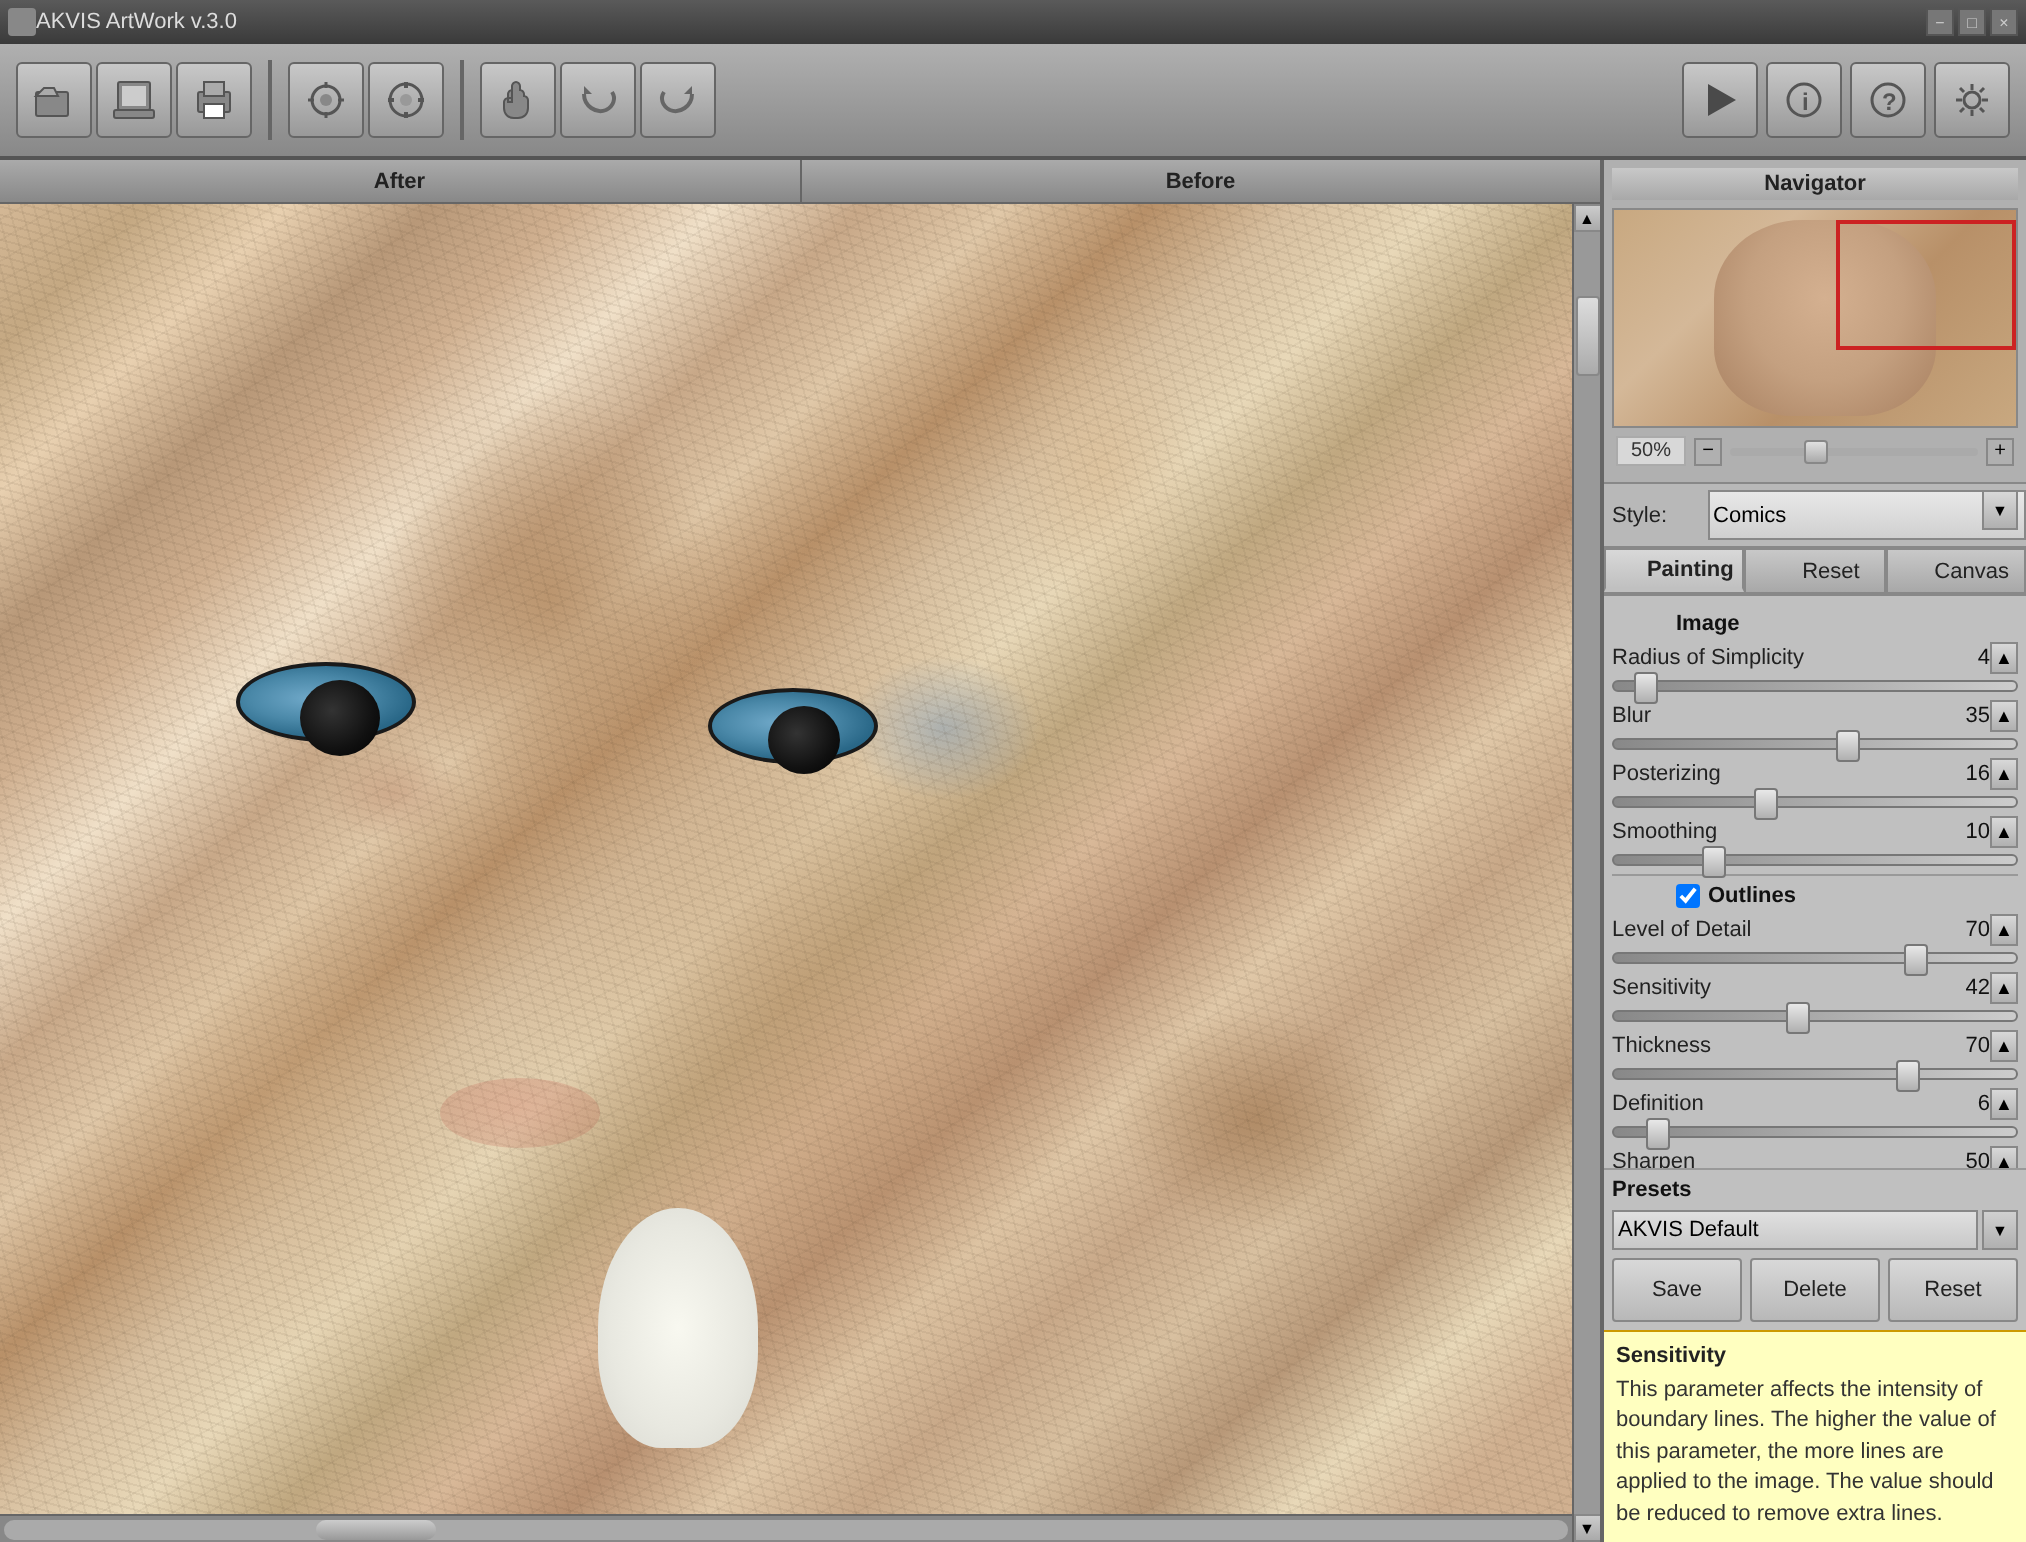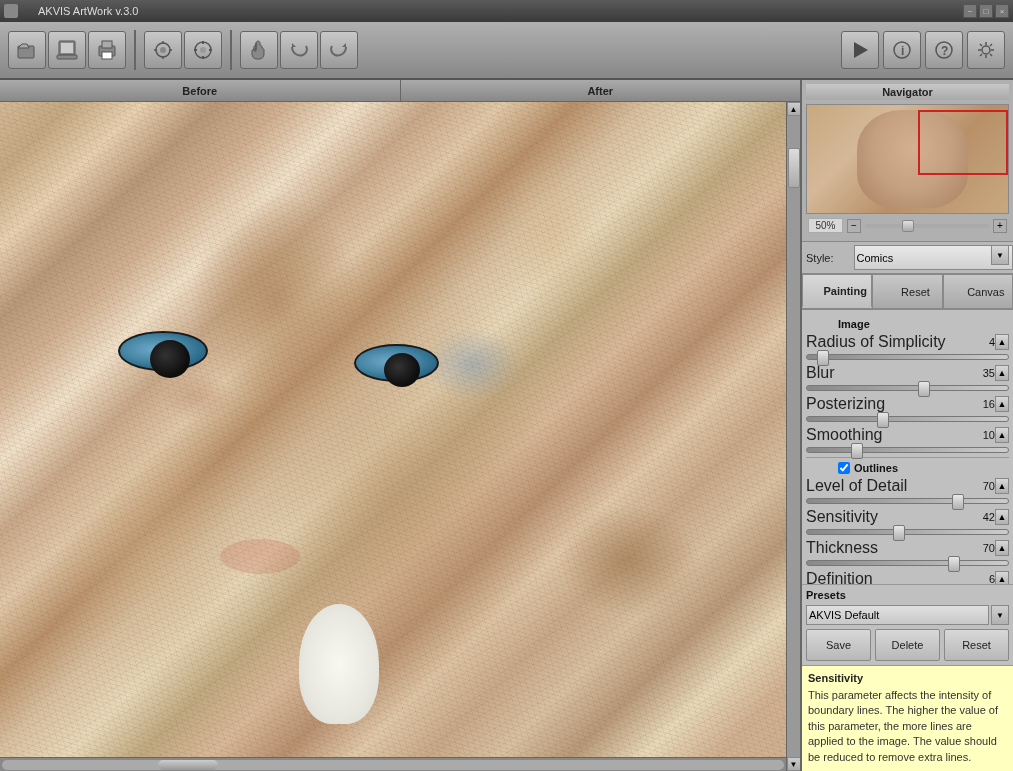--- a/index.html
+++ b/index.html
@@ -4,21 +4,21 @@
   <style>
     * { margin: 0; padding: 0; box-sizing: border-box; }
     body { width: 1013px; height: 771px; overflow: hidden; font-family: Arial, sans-serif; font-size: 11px; background: #6b6b6b; }
 
     
     #titlebar {
       width: 100%; height: 22px; background: linear-gradient(to bottom, #5a5a5a, #3a3a3a);
       display: flex; align-items: center; justify-content: space-between;
       padding: 0 4px; color: #ddd; font-size: 11px;
     }
-    #titlebar-left { display: flex; align-items: center; gap: 20px; }
+    #titlebar-left { display: flex; align-items: center; gap: 0; }
     #titlebar-icon { width: 14px; height: 14px; background: #888; border-radius: 2px; }
     #titlebar-controls { display: flex; gap: 2px; }
     .titlebar-btn { width: 14px; height: 14px; background: #777; border: 1px solid #555; font-size: 8px; color: #ccc; display: flex; align-items: center; justify-content: center; cursor: pointer; }
 
     
     #toolbar {
       width: 100%; height: 58px; background: linear-gradient(to bottom, #b0b0b0, #888);
       display: flex; align-items: center; padding: 0 8px; gap: 4px;
       border-bottom: 2px solid #555;
     }
@@ -133,30 +133,30 @@
     #nav-zoom-plus { width: 14px; height: 14px; background: #b0b0b0; border: 1px solid #888; display: flex; align-items: center; justify-content: center; font-size: 10px; cursor: pointer; }
 
     
     #style-row { display: flex; align-items: center; padding: 3px 4px; background: #b8b8b8; border-bottom: 1px solid #888; gap: 20px; }
     #style-label { font-size: 11px; color: #222; white-space: nowrap; }
     #style-select { flex: 1; height: 25px; background: linear-gradient(to bottom, #e8e8e8, #d0d0d0); border: 1px solid #888; font-size: 11px; padding: 0 2px; appearance: none; cursor: pointer; }
     #style-dropdown-arrow { width: 18px; height: 20px; background: linear-gradient(to bottom, #d8d8d8, #b0b0b0); border: 1px solid #888; display: flex; align-items: center; justify-content: center; font-size: 8px; margin-left: -22px; pointer-events: none; }
 
     
     #tabs-bar { display: flex; background: #b0b0b0; border-bottom: 2px solid #888; }
-    .tab-btn { flex: 1; height: 34px; background: linear-gradient(to bottom, #c8c8c8, #a8a8a8); border: 1px solid #888; border-bottom: none; font-size: 11px; color: #222; cursor: pointer; display: flex; align-items: center; justify-content: center; padding-left: 16px; }
+    .tab-btn { flex: 1; height: 22px; background: linear-gradient(to bottom, #c8c8c8, #a8a8a8); border: 1px solid #888; border-bottom: none; font-size: 11px; color: #222; cursor: pointer; display: flex; align-items: center; justify-content: center; padding-left: 16px; }
     .tab-btn.active { background: linear-gradient(to bottom, #d8d8d8, #c0c0c0); border-bottom: 2px solid #c0c0c0; font-weight: bold; }
 
     
     #settings-panel { flex: 1; overflow-y: auto; background: #c0c0c0; padding: 4px; }
     .section-header { display: flex; align-items: center; gap: 4px; margin: 4px 0 2px 0; padding-left: 32px; }
     .section-title { font-size: 11px; font-weight: bold; color: #111; }
     .section-check { width: 12px; height: 12px; }
     .param-row { display: flex; align-items: center; margin: 3px 0; }
-    .param-label { flex: 1; font-size: 16px; color: #222; }
+    .param-label { flex: 1; font-size: 11px; color: #222; }
     .param-value { width: 24px; text-align: right; font-size: 11px; color: #111; }
     .param-plus { width: 14px; height: 16px; background: linear-gradient(to bottom, #d8d8d8, #b0b0b0); border: 1px solid #888; display: flex; align-items: center; justify-content: center; font-size: 9px; cursor: pointer; }
     .slider-row { margin: 2px 0 4px 0; }
     .slider-track { width: 100%; height: 6px; background: linear-gradient(to right, #888, #ccc); border-radius: 3px; position: relative; border: 1px solid #777; }
     .slider-thumb { position: absolute; top: -5px; height: 16px; width: 12px; background: linear-gradient(to bottom, #e8e8e8, #b0b0b0); border: 1px solid #777; border-radius: 2px; cursor: pointer; }
     .divider { height: 1px; background: #999; margin: 4px 0; }
 
     
     #presets-section { padding: 4px; background: #c0c0c0; border-top: 1px solid #999; }
     #presets-title { font-size: 11px; font-weight: bold; color: #111; margin-bottom: 4px; }
@@ -293,22 +293,22 @@
           <line x1="6" y1="14" x2="4" y2="16" stroke="#555" stroke-width="1.5"></line>
         </svg>
     </div>
   </div>
 </div>
 
 <div id="main">
 
   <div id="canvas-area">
     <div id="canvas-header">
+      <div class="canvas-tab">After</div>
       <div class="canvas-tab">Before</div>
-      <div class="canvas-tab">After</div>
     </div>
     <div id="canvas-main-row">
       <div id="canvas-view">
         <div id="canvas-content">
           <div id="canvas-image">
             <div class="face-art"></div>
             <div class="sketch-lines"></div>
             <div class="eye-left">
               <div class="pupil-left"></div>
             </div>

